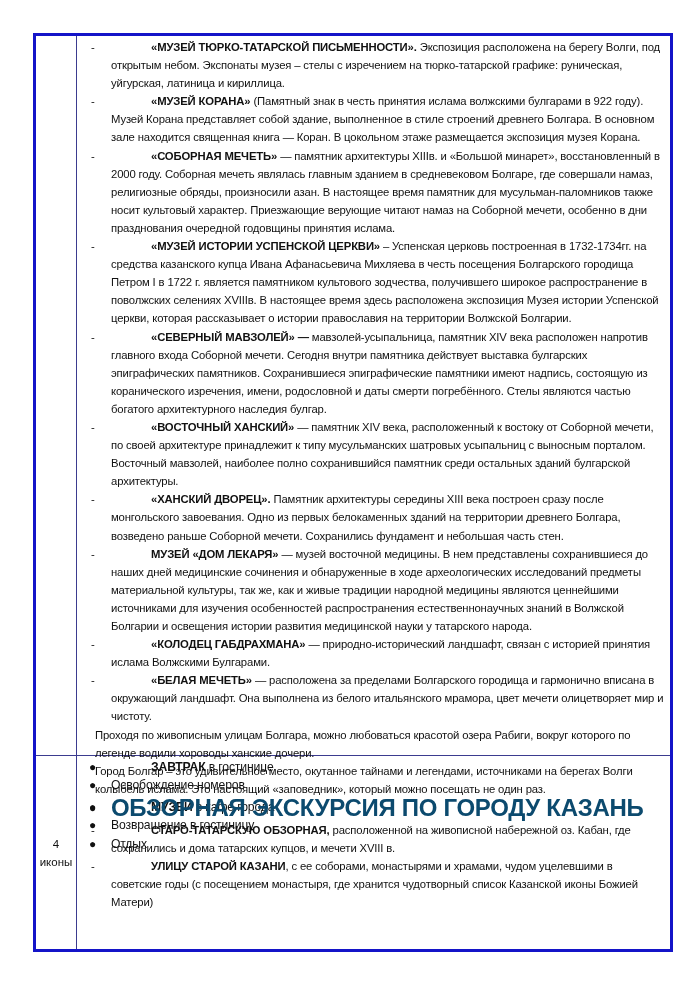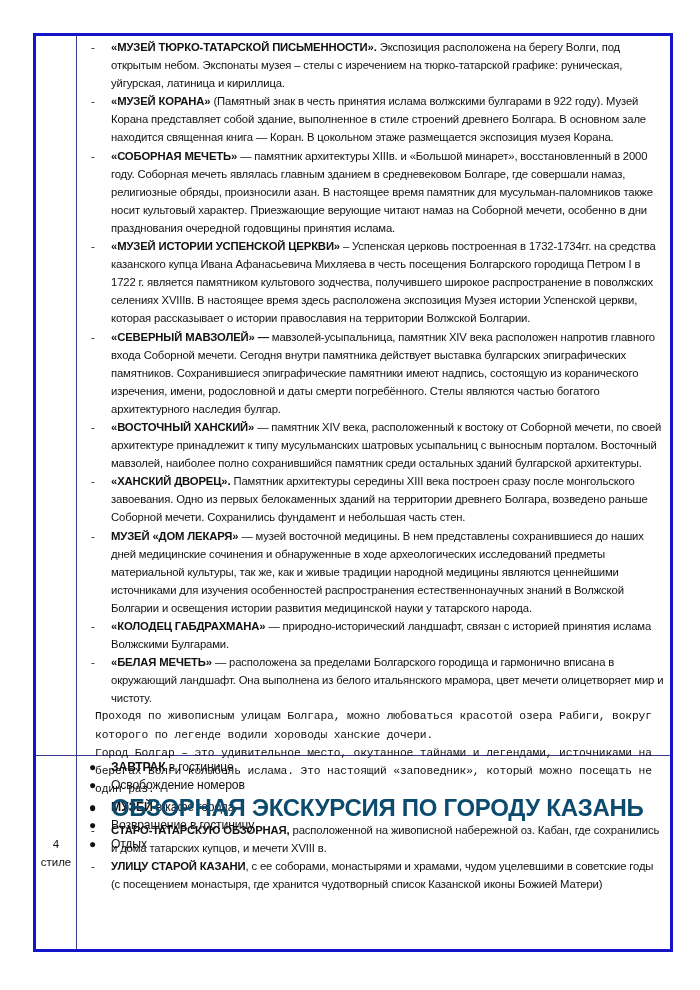--- a/index.html
+++ b/index.html
@@ -9,22 +9,22 @@
            border: 3px solid #1414c8; box-sizing: content-box; }
   .row { position: absolute; left: 0; width: 634px; display: flex; }
   .row1 { top: 0; height: 719px; border-bottom: 1px solid #3b3b8f; }
   .row2 { top: 720px; height: 193px; }
   .daycell { width: 40px; border-right: 1px solid #3b3b8f; flex: 0 0 40px;
              display: flex; flex-direction: column; align-items: center; justify-content: center;
              font-size: 11.5px; line-height: 18px; text-align: center; }
   .content { flex: 1; padding: 2px 6px 0 10px; font-size: 11.3px; line-height: 18.1px; letter-spacing: -0.15px; }
   .dash-item { position: relative; padding-left: 24px; }
   .dash-item .dash { position: absolute; left: 4px; top: 0; }
-  .para { padding-left: 24px; font-family: Liberation Mono, monospace; }
-  .b { font-weight: bold; }
+  .para { padding-left: 24px; }
+  .b { font-weight: bold; margin-left: 40px; }
   .bullet-item { position: relative; padding-left: 24px; font-size: 12.2px; line-height: 18.3px; }
   .bullet-item .dot { position: absolute; left: 2px; top: 0; font-size: 12px; }
   .big-red { font-size: 24px; line-height: 26px; color: #0c4a6e; font-weight: bold; letter-spacing: -0.3px; }
   .bullet-item.red .dot { top: 4px; }
 </style>
 </head>
 <body>
 
 <div class="frame">
 
@@ -45,21 +45,21 @@
       <div class="para" style="padding-left:8px">Город Болгар – это удивительное место, окутанное тайнами и легендами, источниками на берегах Волги колыбель ислама. Это настоящий «заповедник», который можно посещать не один раз.</div>
       <div class="bullet-item"><span class="dot">●</span><span class="b">МУЗЕЙ</span><span> в кафе города</span></div>
       <div class="bullet-item"><span class="dot">●</span><span>Возвращение в гостиницу</span></div>
       <div class="bullet-item"><span class="dot">●</span><span>Отдых</span></div>
     </div>
   </div>
 
   <div class="row row2">
     <div class="daycell">
       <span>4</span>
-      <span>стиле</span>
+      <span>иконы</span>
     </div>
     <div class="content">
       <div class="bullet-item"><span class="dot">●</span><span class="b">ЗАВТРАК</span><span> в гостинице</span></div>
       <div class="bullet-item"><span class="dot">●</span><span>Освобождение номеров</span></div>
       <div class="bullet-item red"><span class="dot">●</span><span class="big-red">ОБЗОРНАЯ ЭКСКУРСИЯ ПО ГОРОДУ КАЗАНЬ</span></div>
       <div class="dash-item"><span class="dash">-</span><span class="b">СТАРО-ТАТАРСКУЮ ОБЗОРНАЯ,</span><span> расположенной на живописной набережной оз. Кабан, где сохранились и дома татарских купцов, и мечети XVIII в.</span></div>
       <div class="dash-item"><span class="dash">-</span><span class="b">УЛИЦУ СТАРОЙ КАЗАНИ</span><span>, с ее соборами, монастырями и храмами, чудом уцелевшими в советские годы (с посещением монастыря, где хранится чудотворный список Казанской иконы Божией Матери)</span></div>
     </div>
   </div>
 </div>

